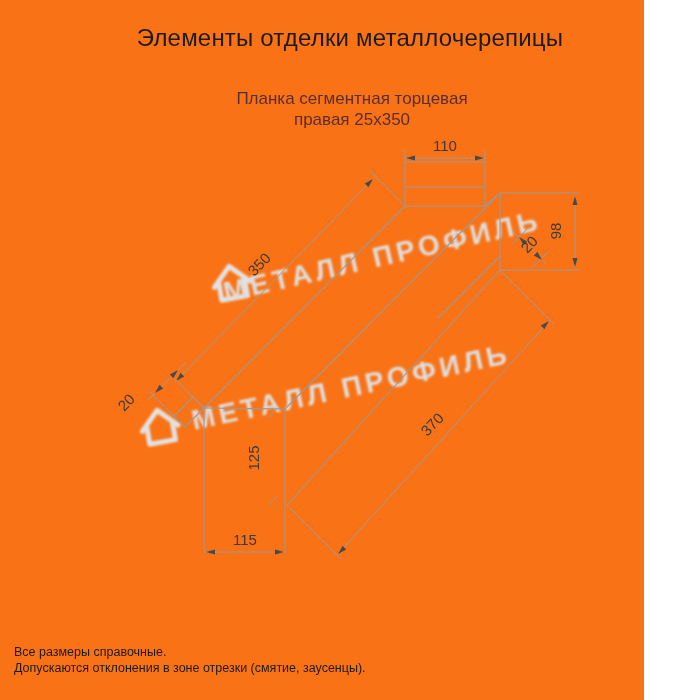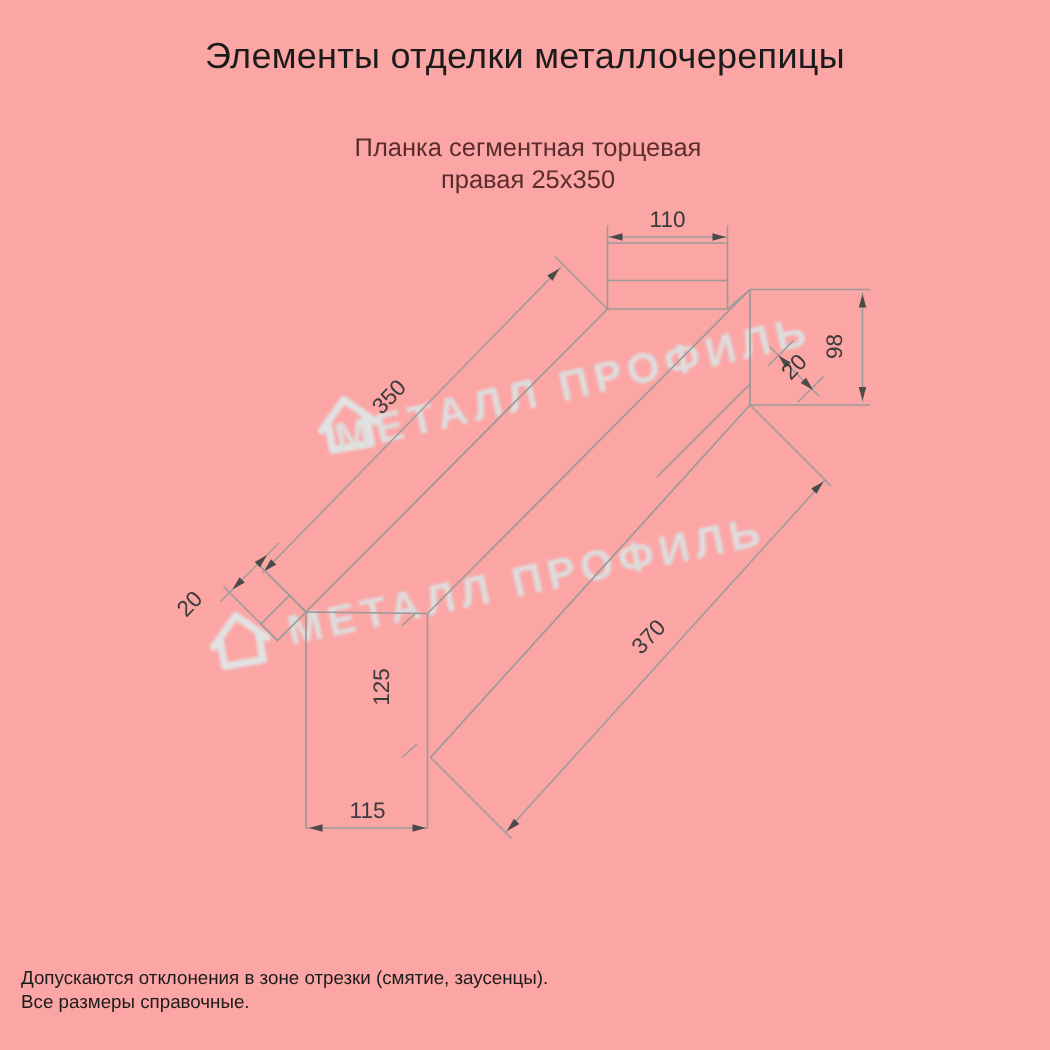--- a/index.html
+++ b/index.html
@@ -1,20 +1,20 @@
 <!DOCTYPE html>
 <html><head>
 <meta charset="utf-8">
 <style>
   html, body { margin: 0; padding: 0; background: #ffffff; }
   #page {
     position: relative;
-    width: 700px;
+    width: 644px;
     height: 700px;
-    background: #fca5a5;
+    background: #f97316;
     font-family: "Liberation Sans", sans-serif;
     overflow: hidden;
   }
   .page-title {
     position: absolute;
     top: 24px;
     left: 0;
     width: 700px;
     text-align: center;
     font-size: 24px;
@@ -159,17 +159,17 @@
     <g>
       <path class="dimline" d="M287,505 L341,559 M500,270 L554,324"></path>
       <path class="dimline" d="M337,555 L550,320"></path>
       <polygon class="arrow" points="338,554 346.2,549.4 342.6,545.8"></polygon>
       <polygon class="arrow" points="549,321 544.4,329.2 540.8,325.6"></polygon>
       <text class="dim" x="436" y="428" text-anchor="middle" transform="rotate(-46 436 428)">370</text>
     </g>
   </svg>
 
   <div class="footer">
+    <div>Все размеры справочные.</div>
     <div>Допускаются отклонения в зоне отрезки (смятие, заусенцы).</div>
-    <div>Все размеры справочные.</div>
   </div>
 
 </div>
 
 </body></html>

